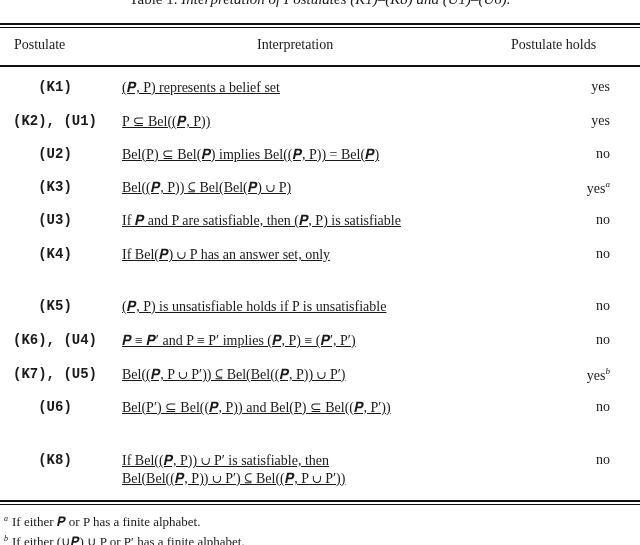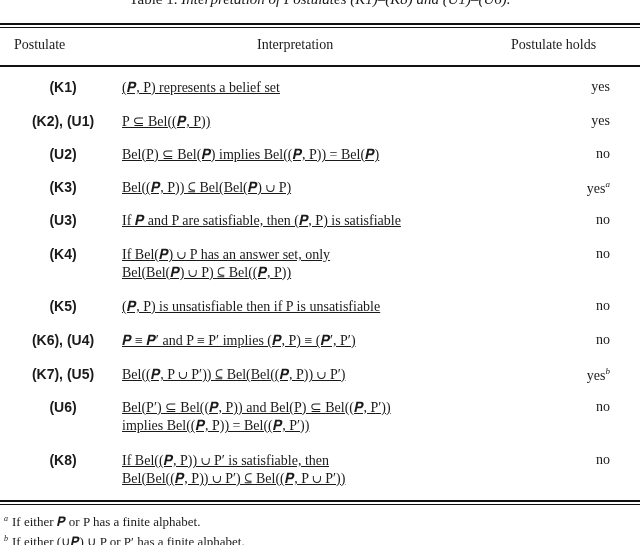--- a/index.html
+++ b/index.html
@@ -35,26 +35,26 @@
     .hdr {
       position: absolute;
       top: 37px;
       font-size: 14px;
       font-family: "Liberation Serif", serif;
       white-space: nowrap;
     }
     .row { position: absolute; left: 0; width: 640px; }
     .post {
       position: absolute;
-      left: 8px;
+      left: 0;
       width: 110px;
       text-align: center;
       font-weight: bold;
       font-size: 14px;
-      font-family: Liberation Sans, sans-serif;
+      font-family: Liberation Mono, monospace;
       white-space: nowrap;
     }
     .interp {
       position: absolute;
       left: 122px;
       width: 380px;
       font-size: 14px;
       line-height: 18px;
       font-family: "Liberation Serif", serif;
       white-space: nowrap;
@@ -130,28 +130,27 @@
       <div class="post">(U3)</div>
       <div class="interp">
         <div>If 𝑷 and P are satisfiable, then (𝑷, P) is satisfiable</div>
       </div>
       <div class="holds"><span>no</span></div>
     </div>
     <div class="row" style="top: 246px;">
       <div class="post">(K4)</div>
       <div class="interp">
         <div>If Bel(𝑷) ∪ P has an answer set, only</div>
-        <div>Bel(Bel(𝑷) ∪ P) ⊆ Bel((𝑷, P))</div>
       </div>
       <div class="holds"><span>no</span></div>
     </div>
     <div class="row" style="top: 298px;">
       <div class="post">(K5)</div>
       <div class="interp">
-        <div>(𝑷, P) is unsatisfiable then if P is unsatisfiable</div>
+        <div>(𝑷, P) is unsatisfiable holds if P is unsatisfiable</div>
       </div>
       <div class="holds"><span>no</span></div>
     </div>
     <div class="row" style="top: 332px;">
       <div class="post">(K6), (U4)</div>
       <div class="interp">
         <div>𝑷 ≡ 𝑷′ and P ≡ P′ implies (𝑷, P) ≡ (𝑷′, P′)</div>
       </div>
       <div class="holds"><span>no</span></div>
     </div>
@@ -159,21 +158,20 @@
       <div class="post">(K7), (U5)</div>
       <div class="interp">
         <div>Bel((𝑷, P ∪ P′)) ⊆ Bel(Bel((𝑷, P)) ∪ P′)</div>
       </div>
       <div class="holds"><span>yes</span><sup>b</sup></div>
     </div>
     <div class="row" style="top: 399px;">
       <div class="post">(U6)</div>
       <div class="interp">
         <div>Bel(P′) ⊆ Bel((𝑷, P)) and Bel(P) ⊆ Bel((𝑷, P′))</div>
-        <div>implies Bel((𝑷, P)) = Bel((𝑷, P′))</div>
       </div>
       <div class="holds"><span>no</span></div>
     </div>
     <div class="row" style="top: 452px;">
       <div class="post">(K8)</div>
       <div class="interp">
         <div>If Bel((𝑷, P)) ∪ P′ is satisfiable, then</div>
         <div>Bel(Bel((𝑷, P)) ∪ P′) ⊆ Bel((𝑷, P ∪ P′))</div>
       </div>
       <div class="holds"><span>no</span></div>

